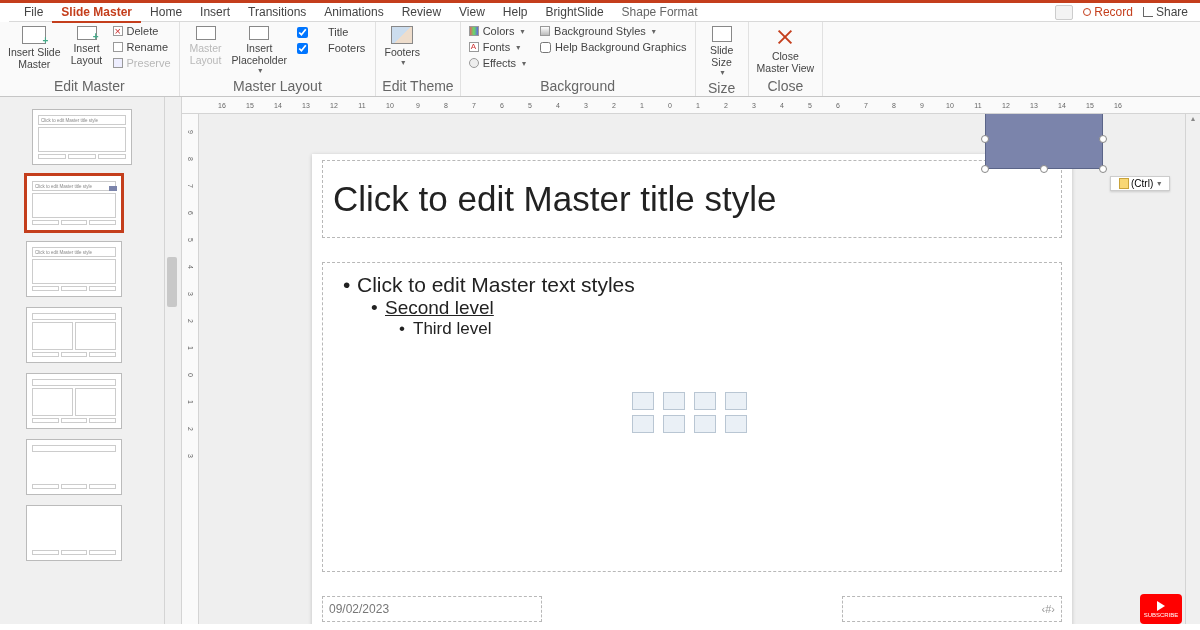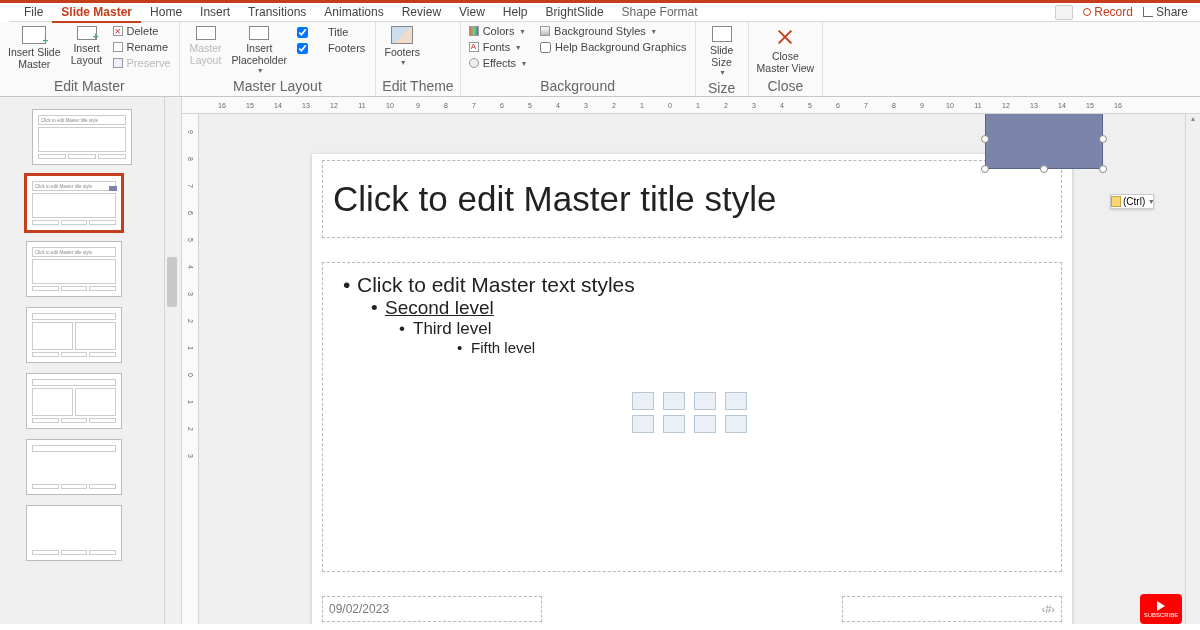--- a/index.html
+++ b/index.html
@@ -90,21 +90,21 @@
 .content-icons div { width:22px; height:18px; border:1px solid #b9c6d3; background:#eaf0f6; }
 .ph-date { left: 10px; bottom: 6px; width: 220px; height: 26px; font-size: 12px; color:#777; display:flex; align-items:center; padding-left:6px;}
 .ph-footer { left: 240px; bottom: 6px; width: 290px; height: 26px; font-size: 12px; color:#777; display:flex; align-items:center; justify-content:center;}
 .ph-num { right: 10px; bottom: 6px; width: 220px; height: 26px; font-size: 11px; color:#999; display:flex; align-items:center; justify-content:flex-end; padding-right:6px;}
 
 .shape-sel { position: absolute; left: 803px; top: -5px; width: 118px; height: 60px; }
 .shape-rect { width: 100%; height: 100%; background: #7b84ab; border: 1px solid #5a6488; }
 .handle { position:absolute; width:8px; height:8px; background:#fff; border:1px solid #888; border-radius:50%; }
 .h-w{left:-4px;top:calc(50% - 4px)} .h-e{right:-4px;top:calc(50% - 4px)}
 .h-sw{left:-4px;bottom:-4px} .h-s{left:calc(50% - 4px);bottom:-4px} .h-se{right:-4px;bottom:-4px}
-.ctrl-tag { position:absolute; left:928px; top:62px; font-size:10px; background:#fff; border:1px solid #ccc; padding:1px 0; display:flex; align-items:center; gap:2px; box-shadow:0 1px 2px rgba(0,0,0,0.15);margin-top:18px;}
+.ctrl-tag { position:absolute; left:928px; top:62px; font-size:10px; background:#fff; border:1px solid #ccc; padding:1px 8px; display:flex; align-items:center; gap:2px; box-shadow:0 1px 2px rgba(0,0,0,0.15);}
 .ctrl-tag .paste-ico{ width:10px; height:11px; background:#f8d775; border:1px solid #c9a33a;}
 
 .right-scroll { position:absolute; right:0; top:17px; width:15px; bottom:0; background:#f0f0f0; border-left:1px solid #d4d4d4;}
 .right-scroll .arrow-up { position:absolute; top:0; width:100%; height:14px; text-align:center; font-size:8px; color:#888;}
 
 .yt-badge { position:absolute; right:18px; bottom:6px; width:42px; height:30px; background:#f00; border-radius:4px; display:flex; flex-direction:column; align-items:center; justify-content:center; color:#fff; font-size:6px; }
 .yt-badge .tri { width:0; height:0; border-left:8px solid #fff; border-top:5px solid transparent; border-bottom:5px solid transparent; margin-bottom:1px;}
 </style>
 </head>
 <body>
@@ -396,21 +396,20 @@
         <span>3</span>
       </div>
     <div class="canvas-area">
       <div class="slide">
         <div class="ph ph-title">Click to edit Master title style</div>
         <div class="ph ph-body">
           <ul>
             <li class="lvl1">Click to edit Master text styles</li>
             <li class="lvl2">Second level</li>
             <li class="lvl3">Third level</li>
-            <li class="lvl5">Fifth level</li>
           </ul>
         </div>
         <div class="content-icons">
           <div></div>
           <div></div>
           <div></div>
           <div></div>
           <div></div>
           <div></div>
           <div></div>

